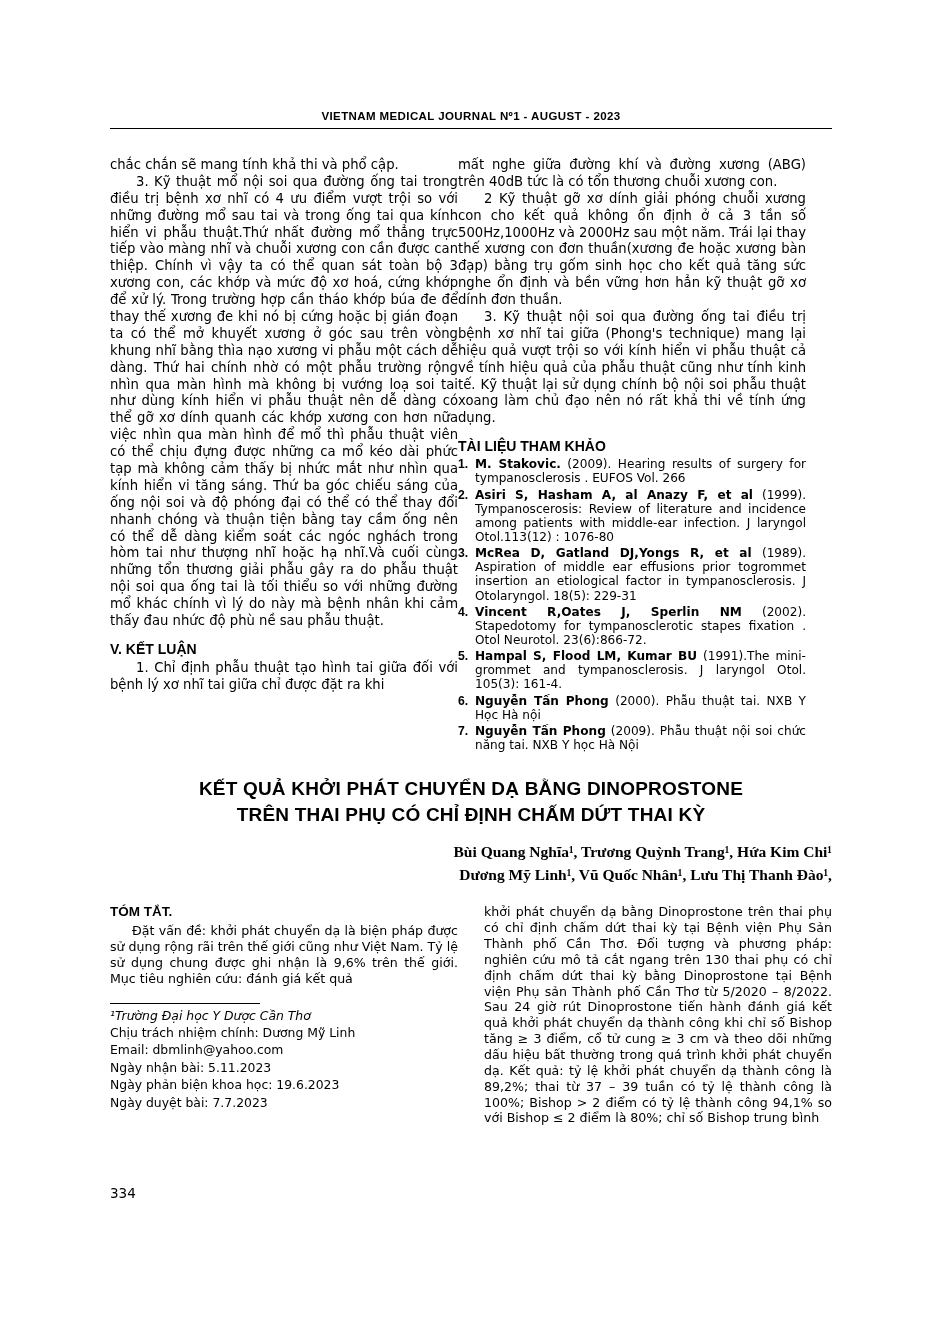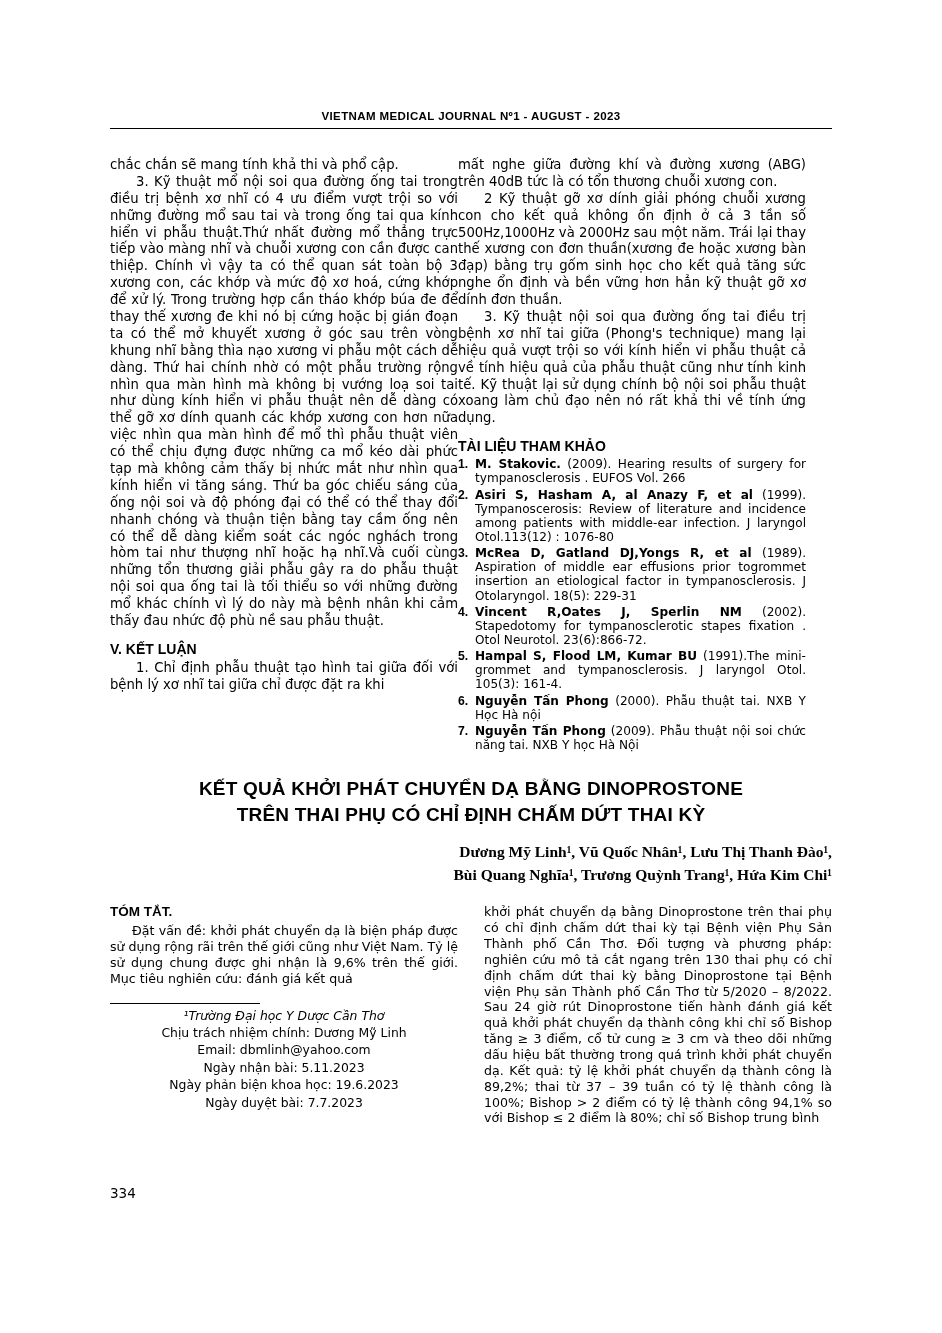--- a/index.html
+++ b/index.html
@@ -117,21 +117,20 @@
   }
   .footnote-rule {
     width: 150px;
     border-top: 1px solid #000;
     margin: 16px 0 3px 0;
   }
   .footnote {
     font-size: 12.4px;
     line-height: 1.4;
     font-style: normal;
-    text-align: center;
   }
   .footnote .it { font-style: italic; }
   .page-num {
     position: absolute;
     left: 110px;
     top: 1185px;
     font-size: 13.5px;
     font-family: "DejaVu Sans", sans-serif;
   }
 </style>
@@ -197,22 +196,22 @@
         </div>
       </div>
     </div>
 
     <div class="article-title">
       <div>KẾT QUẢ KHỞI PHÁT CHUYỂN DẠ BẰNG DINOPROSTONE</div>
       <div>TRÊN THAI PHỤ CÓ CHỈ ĐỊNH CHẤM DỨT THAI KỲ</div>
     </div>
 
     <div class="authors">
+      <div>Bùi Quang Nghĩa¹, Trương Quỳnh Trang¹, Hứa Kim Chi¹</div>
       <div>Dương Mỹ Linh¹, Vũ Quốc Nhân¹, Lưu Thị Thanh Đào¹,</div>
-      <div>Bùi Quang Nghĩa¹, Trương Quỳnh Trang¹, Hứa Kim Chi¹</div>
     </div>
 
     <div class="cols2">
       <div class="col">
         <div class="abstract-head">TÓM TẮT.</div>
         <p class="abs-text">Đặt vấn đề: khởi phát chuyển dạ là biện pháp được sử dụng rộng rãi trên thế giới cũng như Việt Nam. Tỷ lệ sử dụng chung được ghi nhận là 9,6% trên thế giới. Mục tiêu nghiên cứu: đánh giá kết quả</p>
         <div class="footnote-rule"></div>
         <div class="footnote">
           <div class="it">¹Trường Đại học Y Dược Cần Thơ</div>
           <div>Chịu trách nhiệm chính: Dương Mỹ Linh</div>

